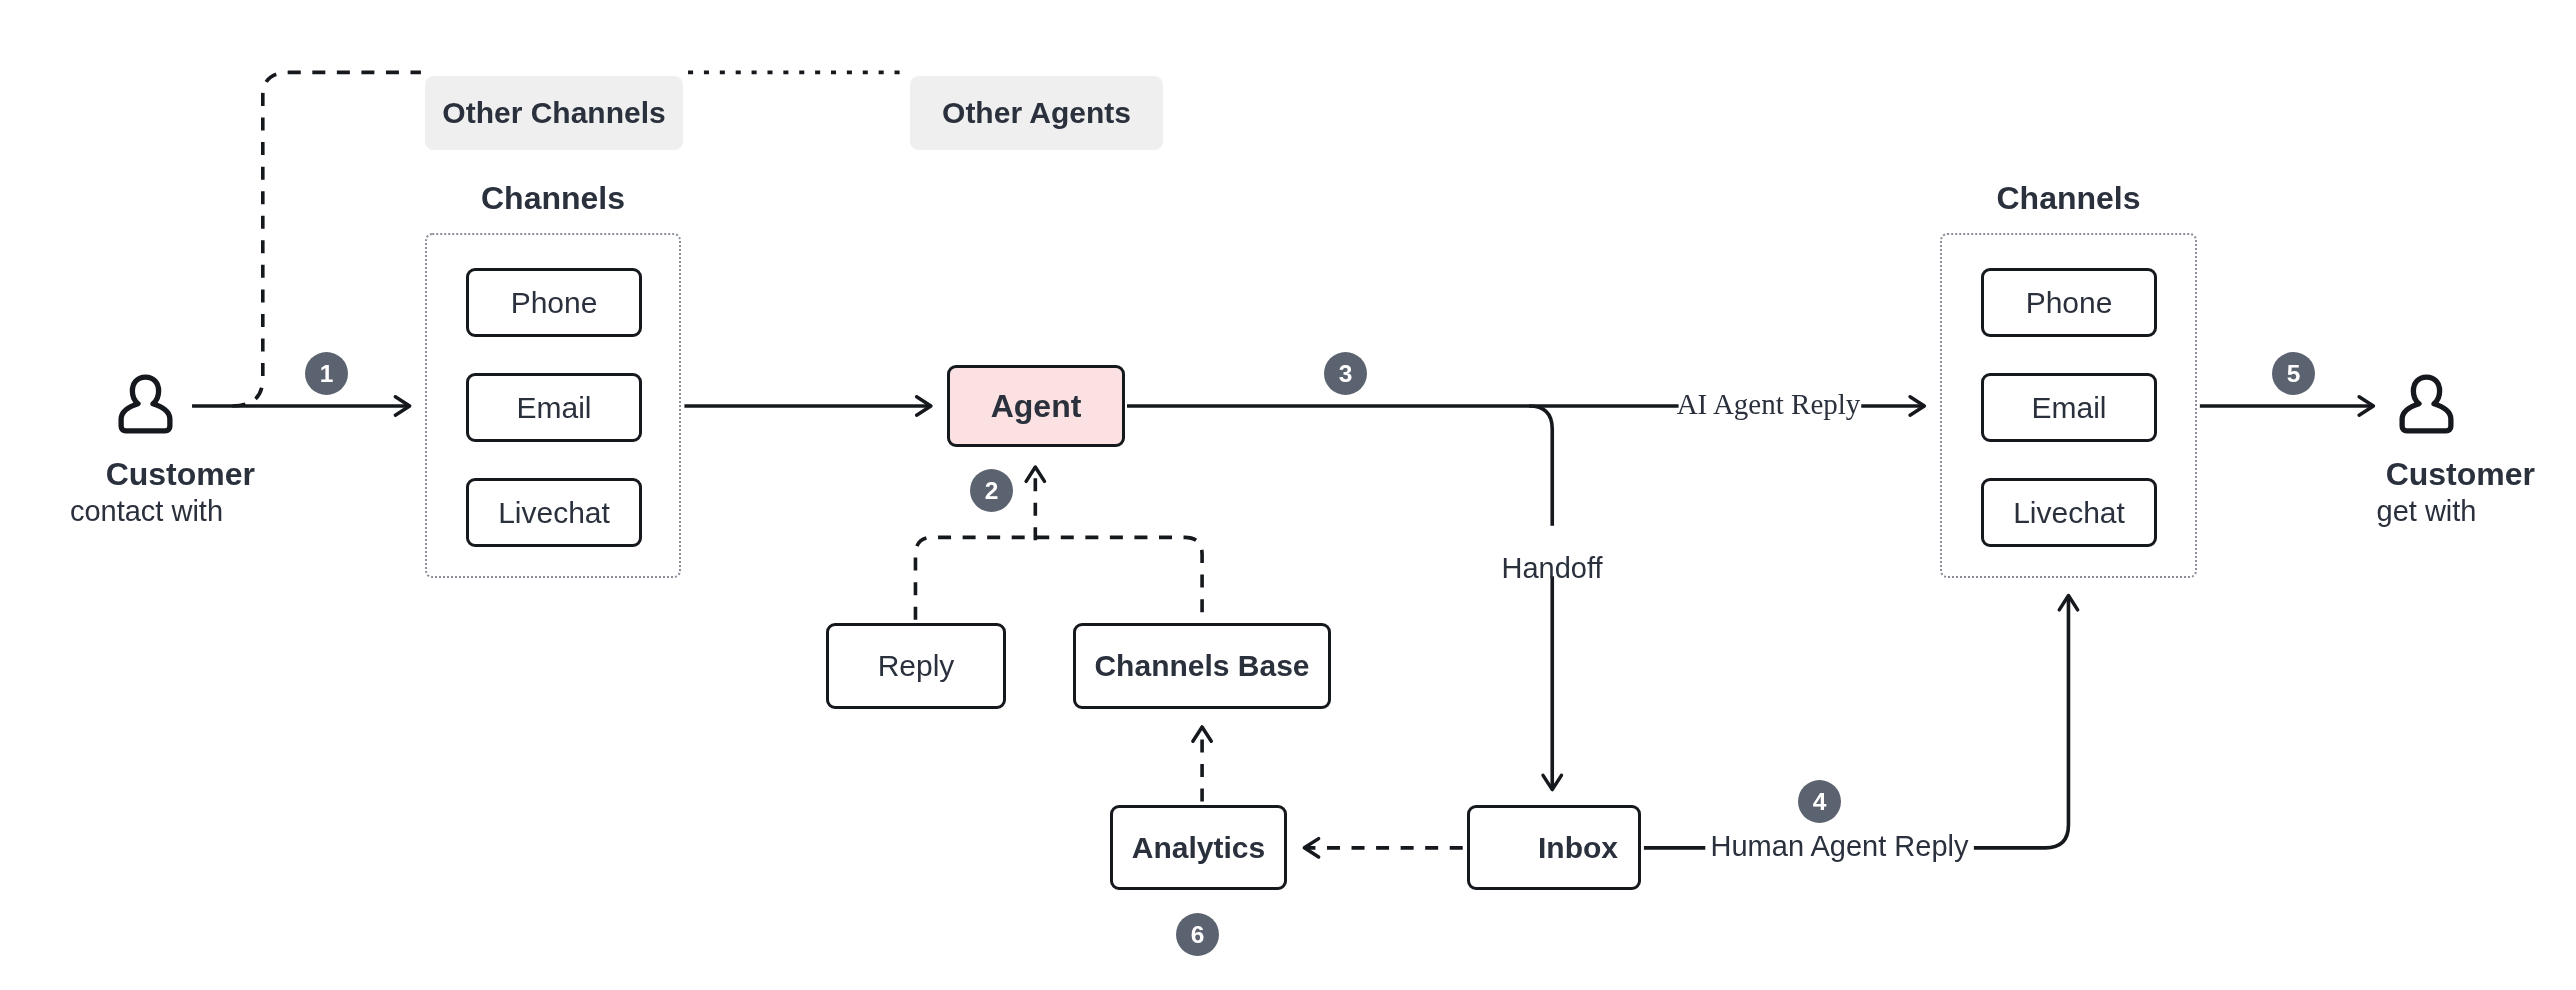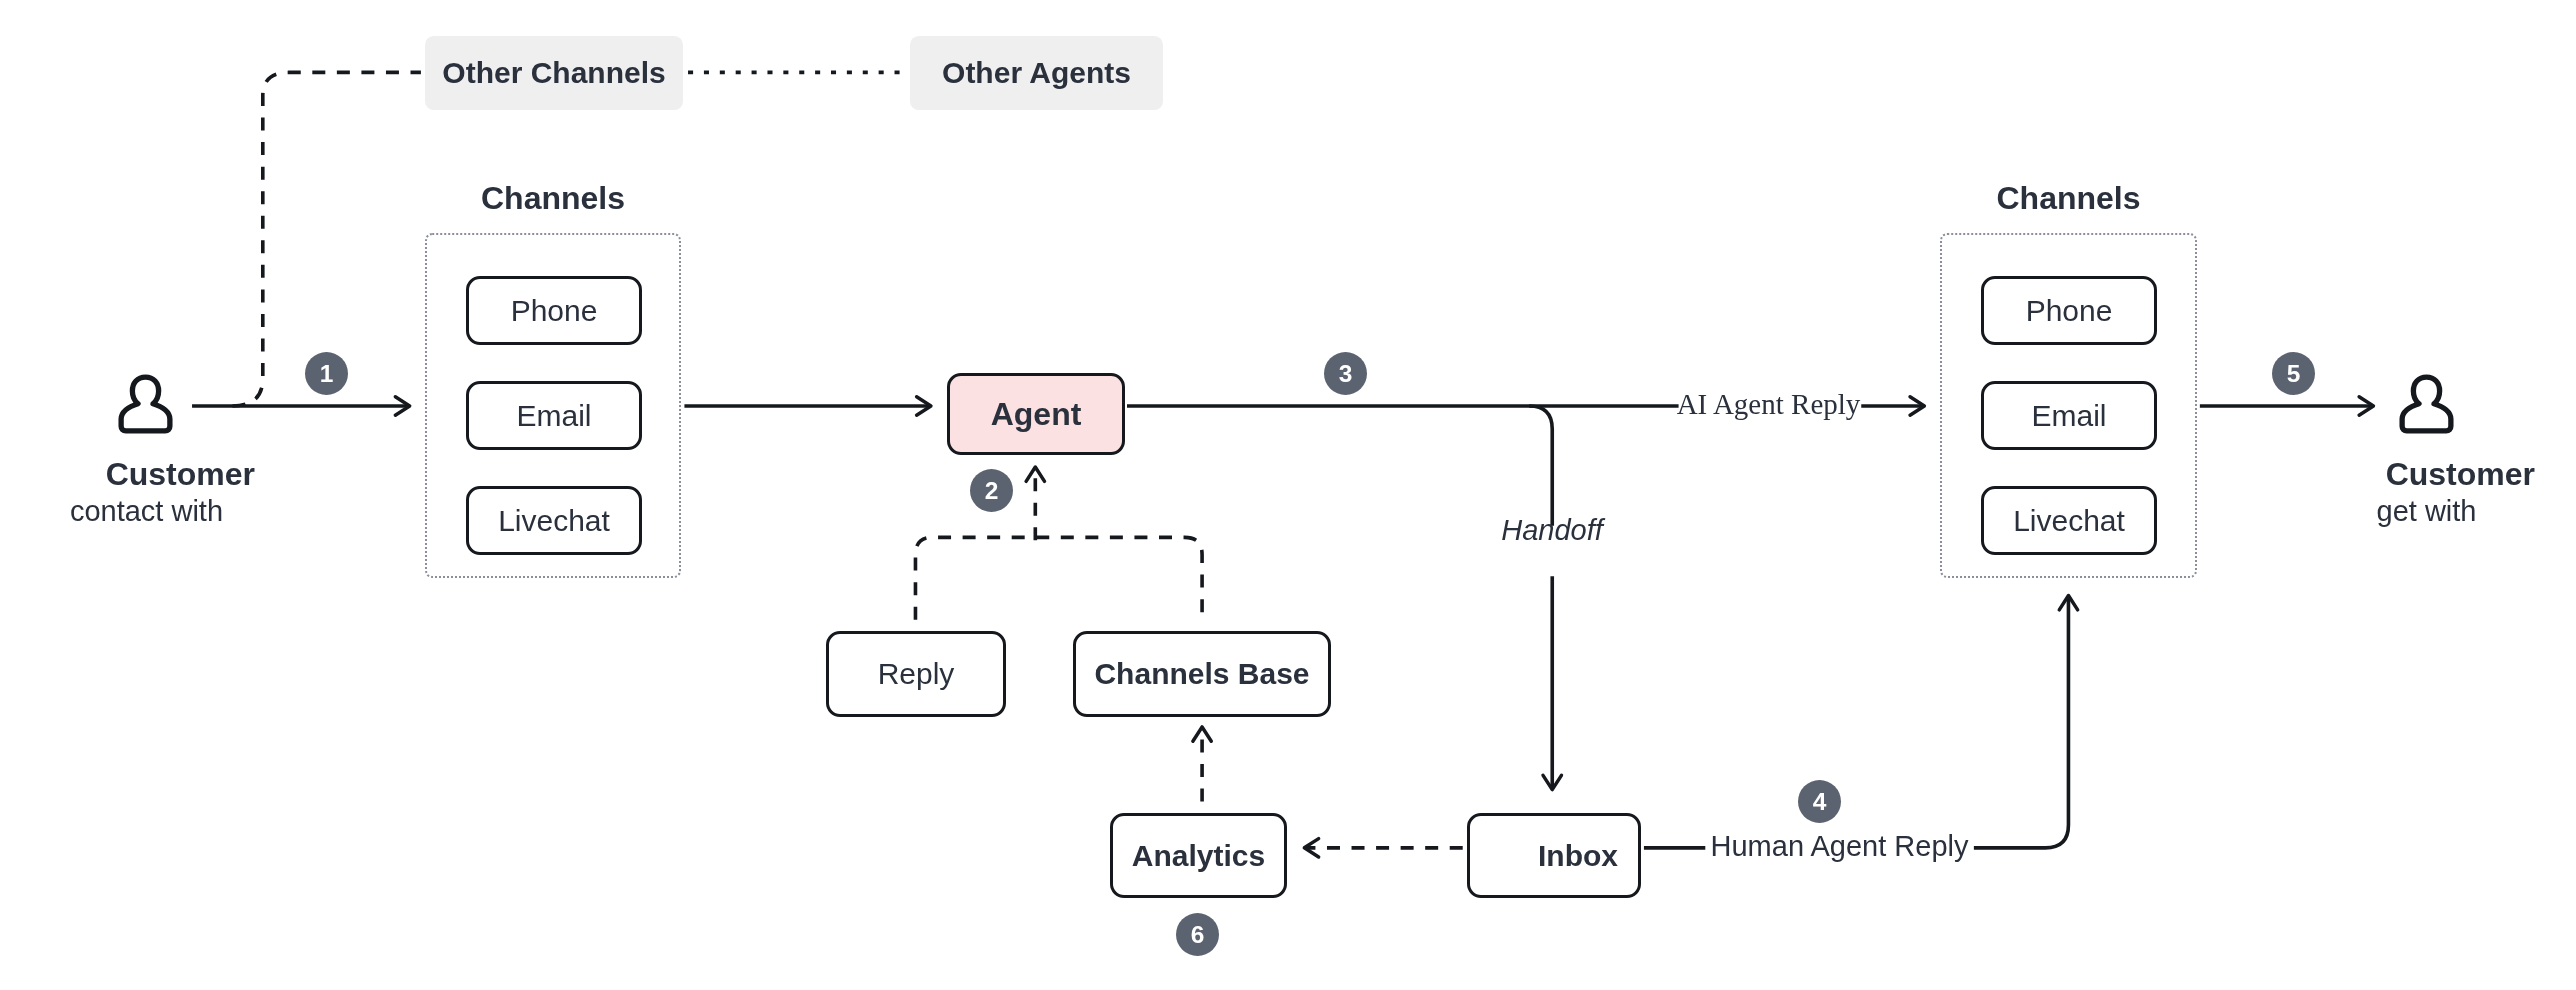--- a/index.html
+++ b/index.html
@@ -7,25 +7,25 @@
     --badge-text:#ffffff; --gray-pill-bg:#efefef; --muted-border:#8a8f99;
   }
   html,body{margin:0;padding:0;background:#ffffff;}
   #canvas{position:relative;width:2576px;height:991px;background:#fff;overflow:hidden;
           font-family:"Liberation Sans","DejaVu Sans",sans-serif;color:var(--text);}
   svg.wires{position:absolute;left:0;top:0;}
   .ln{fill:none;stroke:var(--line);stroke-width:5px;}
   .dash{stroke-dasharray:18 16;}
   .dot{stroke-dasharray:7 15;}
   .node{position:absolute;box-sizing:border-box;display:flex;align-items:center;justify-content:center;
-        background:#fff;border:3.6px solid var(--line);border-radius:14px;font-size:30px;margin-top:8px;}
+        background:#fff;border:3.6px solid var(--line);border-radius:9px;font-size:30px;}
   .bold{font-weight:bold;}
   .agent{background:var(--agent-fill);font-weight:bold;font-size:32px;}
   .pill{position:absolute;box-sizing:border-box;display:flex;align-items:center;justify-content:center;
-        background:var(--gray-pill-bg);border:none;border-radius:8.7px;font-weight:bold;font-size:30px;}
+        background:var(--gray-pill-bg);border:none;border-radius:8.7px;font-weight:bold;font-size:30px;margin-top:40px;}
   .dashedbox{position:absolute;box-sizing:border-box;border:2.9px dotted var(--muted-border);border-radius:7.2px;}
   .grouplabel{position:absolute;text-align:center;font-weight:bold;font-size:32px;}
   .edgelabel{position:absolute;text-align:center;font-size:29px;white-space:nowrap;}
   .badge{position:absolute;width:43px;height:43px;border-radius:50%;background:var(--badge-bg);
          color:var(--badge-text);display:flex;align-items:center;justify-content:center;
          font-size:24.5px;font-weight:bold;}
   .caption-title{position:absolute;text-align:right;font-weight:bold;font-size:32px;}
   .caption-sub{position:absolute;text-align:center;font-size:29px;}
   .person{position:absolute;}
 </style>
@@ -97,21 +97,21 @@
   <div class="node" style="left:1981px;top:373px;width:176px;height:69px;">Email</div>
   <div class="node" style="left:1981px;top:478px;width:176px;height:69px;">Livechat</div>
 
   <svg class="person" style="left:2389px;top:367px;" width="75" height="84" viewBox="0 0 24 26">
     <path d="M12 2.8c-2.6 0-4.2 1.8-4.2 4.4 0 1.7.7 3.2 1.8 4.1-3.2 1-5.4 2.8-5.4 4.9v2.3c0 .9.6 1.5 1.5 1.5h12.6c.9 0 1.5-.6 1.5-1.5v-2.3c0-2.1-2.2-3.9-5.4-4.9 1.1-.9 1.8-2.4 1.8-4.1 0-2.6-1.6-4.4-4.2-4.4z" fill="none" stroke="#15181d" stroke-width="1.7" stroke-linejoin="round"></path>
   </svg>
   <div class="caption-title" style="left:2318px;top:456px;width:217px;">Customer</div>
   <div class="caption-sub" style="left:2318px;top:495px;width:217px;">get with</div>
 
   <div class="edgelabel" style="left:1676px;top:388px;width:185px;font-family:Liberation Serif, serif;">AI Agent Reply</div>
-  <div class="edgelabel" style="left:1458px;top:514px;width:188px;font-style:italic;">Handoff</div>
+  <div class="edgelabel" style="left:1458px;top:552px;width:188px;">Handoff</div>
   <div class="edgelabel" style="left:1705px;top:830px;width:269px;">Human Agent Reply</div>
 
   <div class="badge" style="left:305px;top:352px;">1</div>
   <div class="badge" style="left:970px;top:469px;">2</div>
   <div class="badge" style="left:1324px;top:352px;">3</div>
   <div class="badge" style="left:1798px;top:780px;">4</div>
   <div class="badge" style="left:2272px;top:352px;">5</div>
   <div class="badge" style="left:1176px;top:913px;">6</div>
 
 </div>

